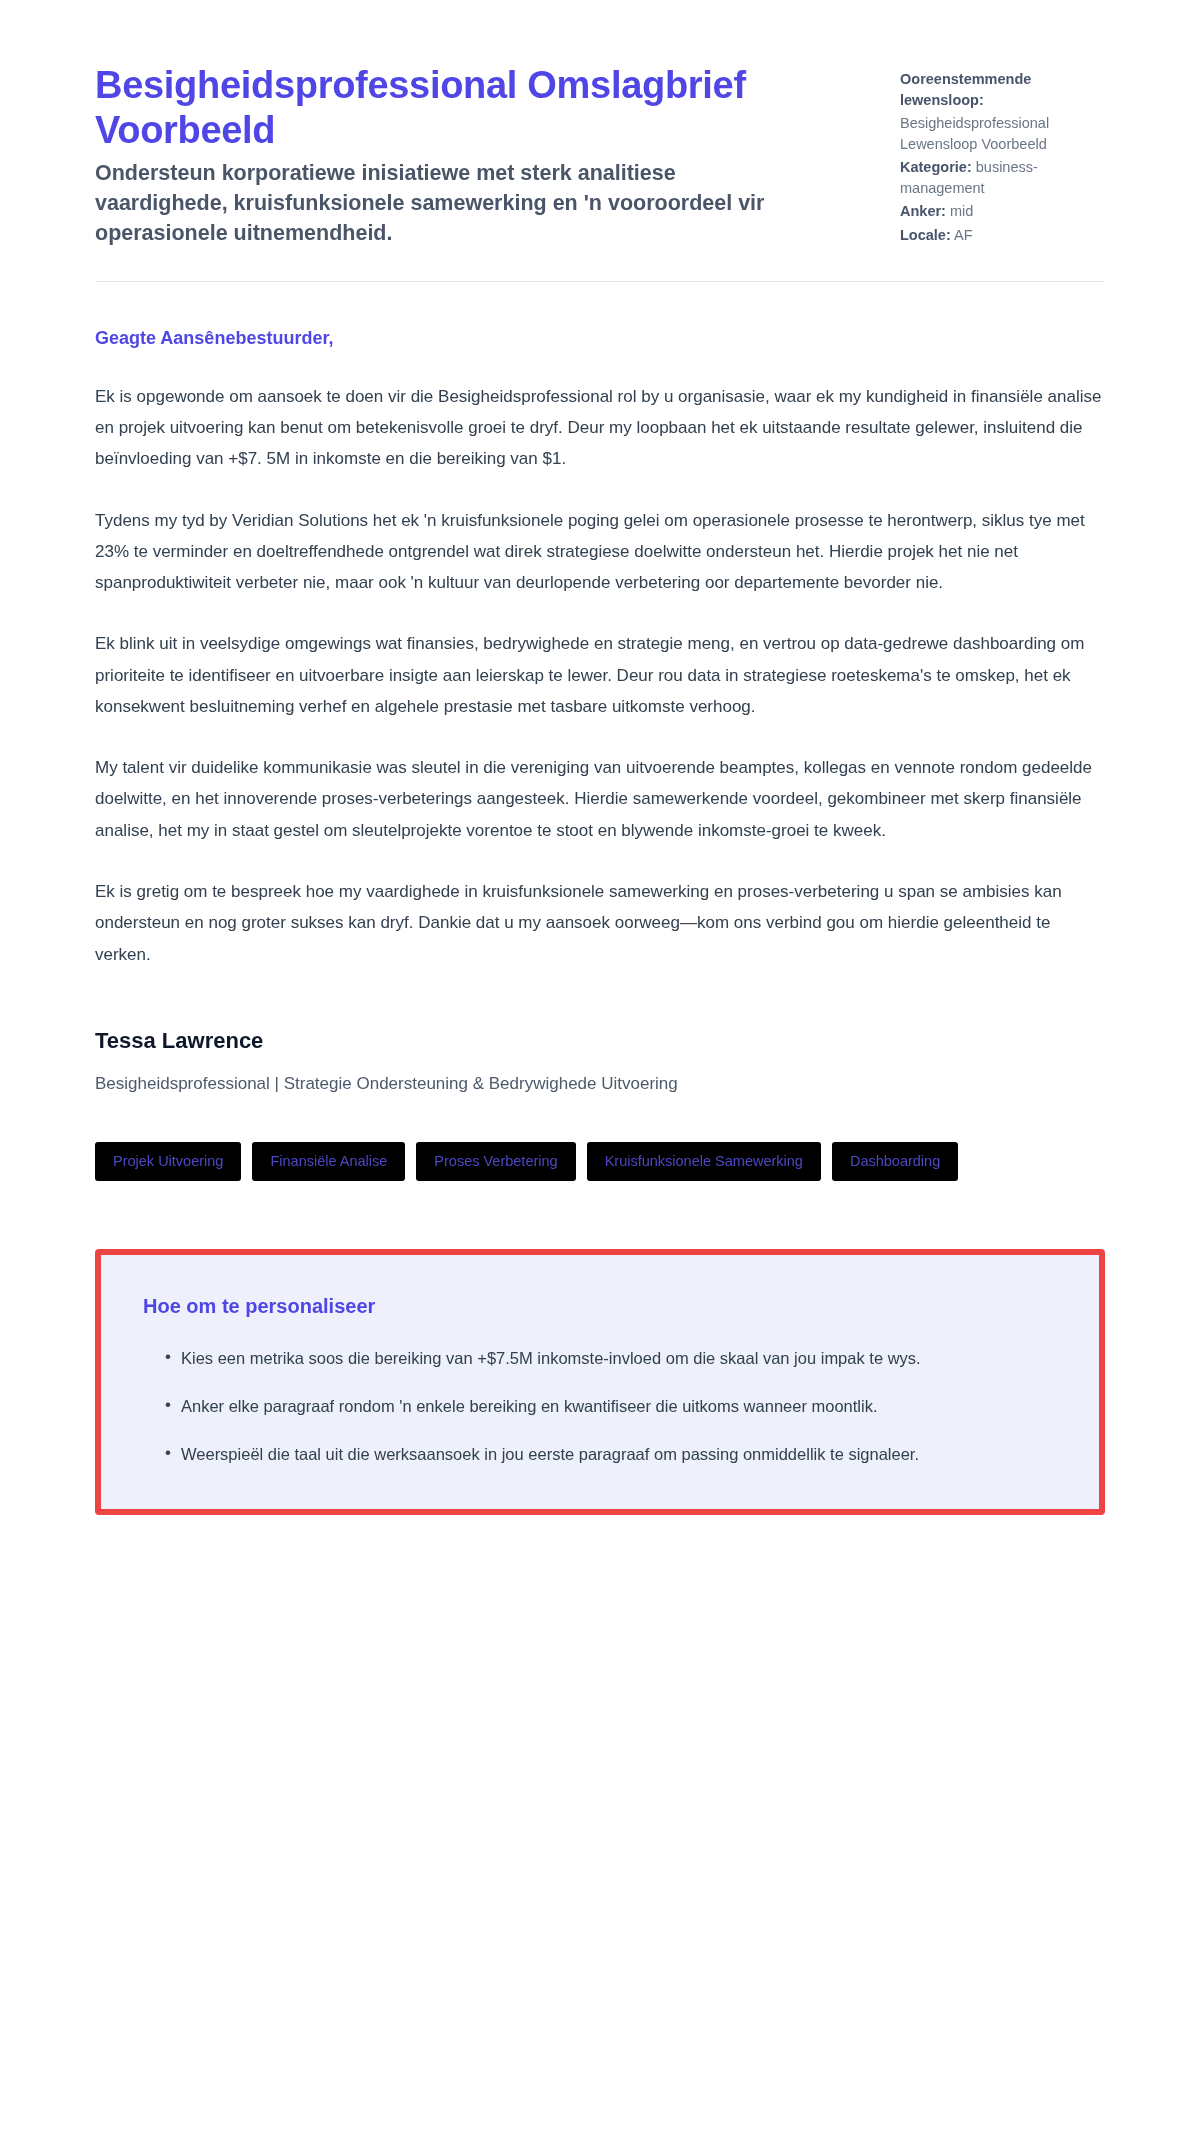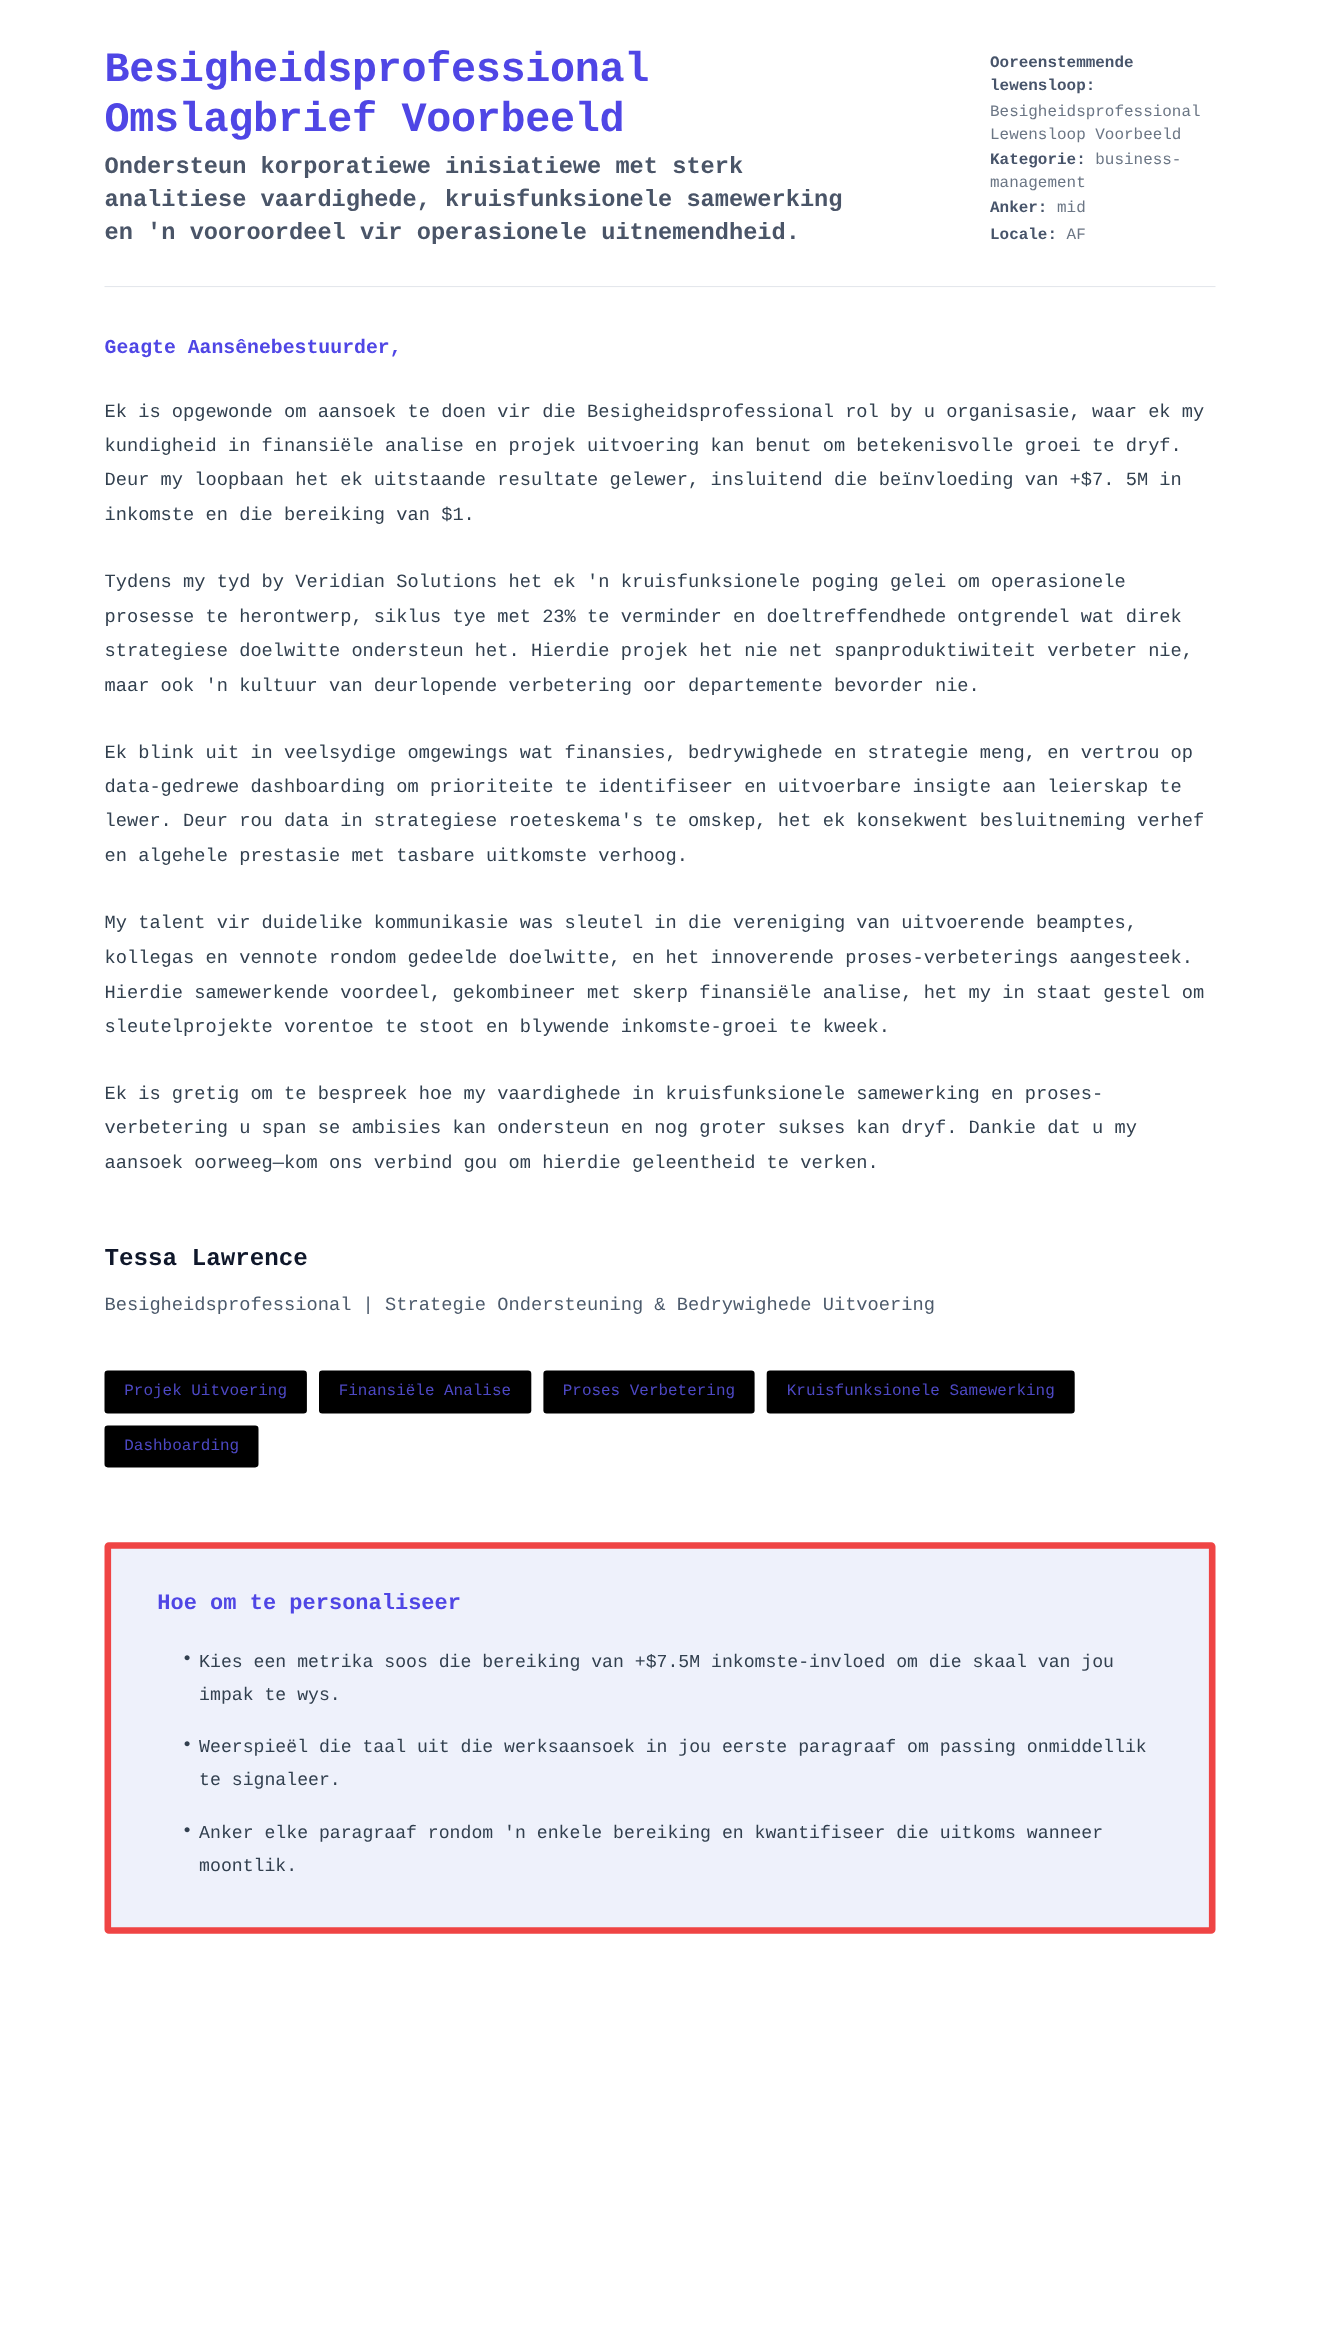--- a/index.html
+++ b/index.html
@@ -8,23 +8,22 @@
     width: 1200px;
     min-height: 2132px;
     background: #ffffff;
     font-family: "Liberation Sans", sans-serif;
     color: #2e3a4e;
   }
 
   .page {
     width: 1200px;
     min-height: 2132px;
-    padding: 36px 0 0 0;
+    padding: 57px 0 0 0;
     background: #ffffff;
-    font-family: Liberation Mono, monospace;
   }
 
   .inner {
     width: 1010px;
     margin: 0 auto;
   }
 
   
   .header {
     display: flex;
@@ -221,19 +220,19 @@
       <span class="tag">Finansiële Analise</span>
       <span class="tag">Proses Verbetering</span>
       <span class="tag">Kruisfunksionele Samewerking</span>
       <span class="tag">Dashboarding</span>
     </div>
 
     <div class="callout">
       <h2 class="callout-title">Hoe om te personaliseer</h2>
       <ul class="callout-list">
         <li>Kies een metrika soos die bereiking van +$7.5M inkomste-invloed om die skaal van jou impak te wys.</li>
+        <li>Anker elke paragraaf rondom 'n enkele bereiking en kwantifiseer die uitkoms wanneer moontlik.</li>
         <li>Weerspieël die taal uit die werksaansoek in jou eerste paragraaf om passing onmiddellik te signaleer.</li>
-        <li>Anker elke paragraaf rondom 'n enkele bereiking en kwantifiseer die uitkoms wanneer moontlik.</li>
       </ul>
     </div>
 
   </div>
 </div>
 
 </body></html>

